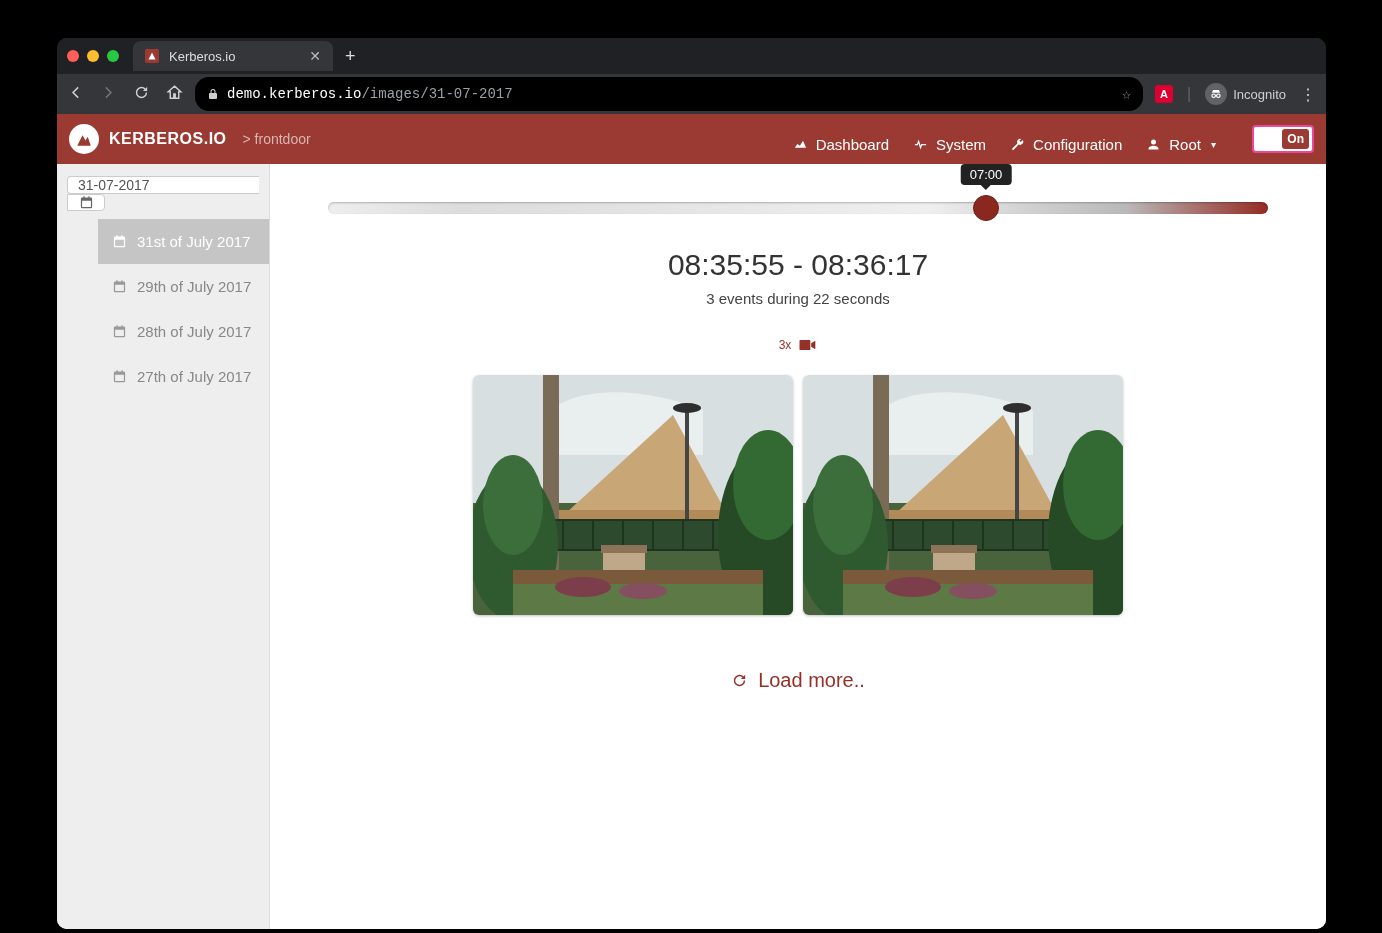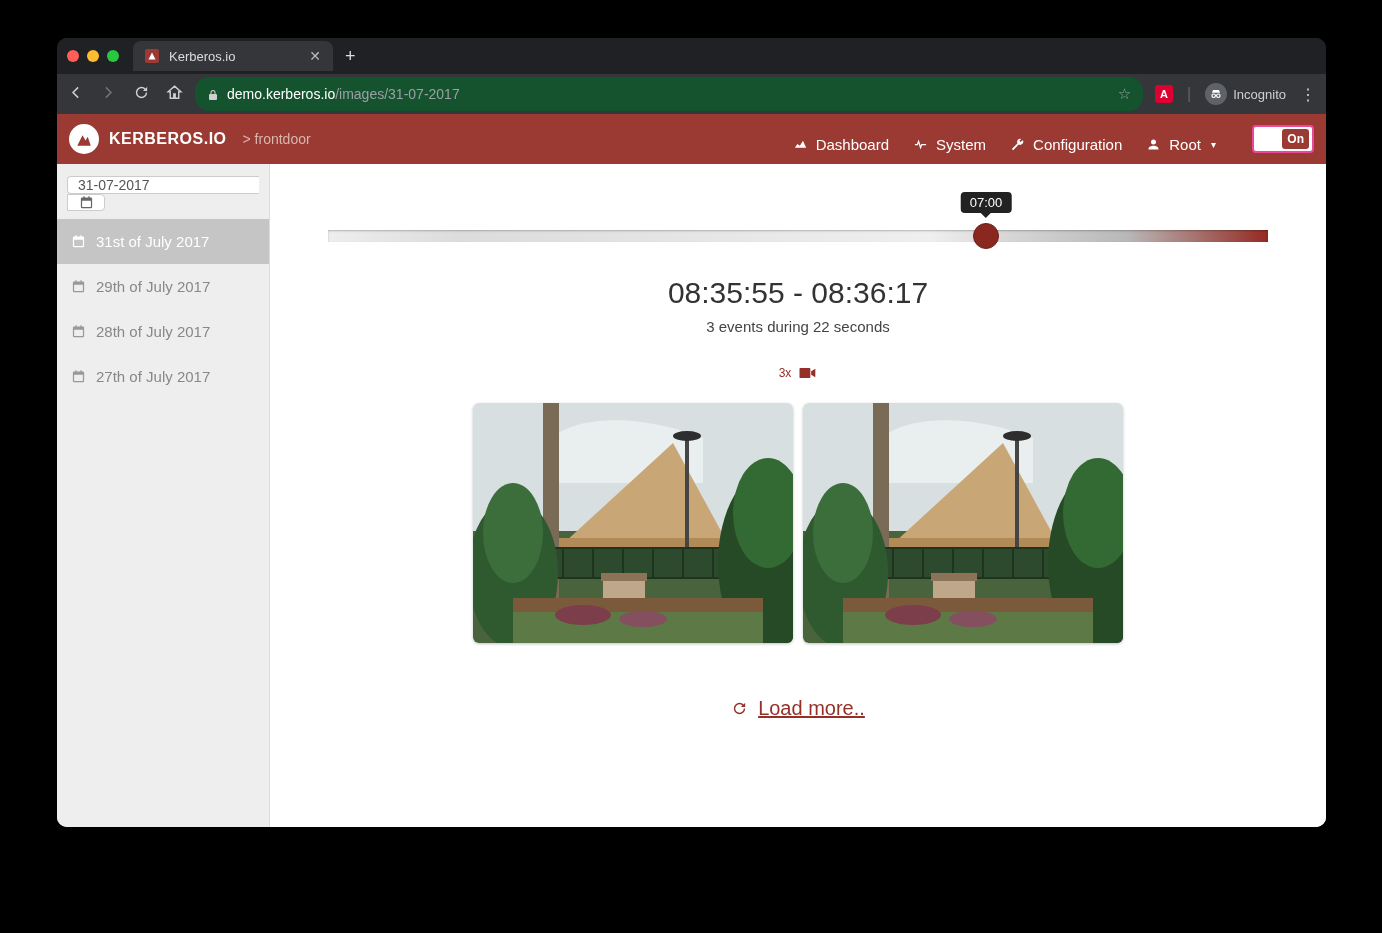--- a/index.html
+++ b/index.html
@@ -7,21 +7,21 @@
     font-family: -apple-system, "Helvetica Neue", Arial, sans-serif;
     background: #000;
     width: 1382px;
     height: 933px;
     overflow: hidden;
     position: relative;
   }
   .browser {
     position: absolute;
     left: 57px; top: 38px;
-    width: 1269px; height: 789px;
+    width: 1269px; height: 891px;
     border-radius: 10px;
     background: #2b2b2b;
     box-shadow: 0 30px 60px rgba(0,0,0,.6);
     overflow: hidden;
     display: flex; flex-direction: column;
   }
   
   .tabbar {
     height: 36px;
     display: flex; align-items: center;
@@ -41,23 +41,23 @@
   .tab .favicon{width:14px;height:14px;display:inline-block;}
   .tab .close{margin-left:auto;color:#bbb;font-size:14px;}
   .newtab{color:#ddd;font-size:18px;margin-left:12px;}
   .addrbar {
     height:40px; background:#35363a;
     display:flex; align-items:center; padding:0 10px; gap:12px;
   }
   .nav-icons{display:flex; gap:16px; color:#cfcfcf;}
   .nav-icons svg{width:17px;height:17px;fill:#cfcfcf;}
   .omnibox {
-    flex:1; height:28px; background:#14532d; border-radius:14px;
+    flex:1; height:28px; background:#000000; border-radius:14px;
     display:flex; align-items:center; padding:17px 12px; gap:8px;
-    color:#cfcfcf; font-size:14px; font-family: Liberation Sans, sans-serif;
+    color:#cfcfcf; font-size:14px; font-family: Liberation Mono, monospace;
   }
   .omnibox .lock{width:12px;height:12px;}
   .omnibox .host{color:#fff;}
   .omnibox .path{color:#9aa0a6;}
   .omnibox .star{margin-left:auto;color:#9aa0a6;font-size:15px;}
   .right-icons{display:flex;align-items:center;gap:14px;color:#cfcfcf;}
   .ang-badge{width:18px;height:18px;background:#dd0031;border-radius:3px;display:flex;align-items:center;justify-content:center;color:#fff;font-size:11px;font-weight:bold;}
   .incog{display:flex;align-items:center;gap:6px;font-size:13px;}
   .incog-ico{width:22px;height:22px;border-radius:50%;background:#5f6368;display:flex;align-items:center;justify-content:center;}
   .kebab{font-size:16px;}
@@ -85,48 +85,47 @@
     display:flex; align-items:center; justify-content:flex-end; padding-right:3px;
   }
   .toggle .pill{background:#9a3a32;color:#fff;font-size:12px;font-weight:600;padding:3px 5px;border-radius:3px;}
 
   .app-body{flex:1;display:flex;min-height:0;}
   
   .sidebar{width:213px;background:#eeeeee;border-right:1px solid #ddd;display:flex;flex-direction:column;}
   .date-picker{margin:12px 10px 8px;display:flex;flex-direction:column;}
   .date-picker input{flex:1;height:34px;border:1px solid #ccc;border-right:none;border-radius:4px 0 0 4px;padding:0 10px;font-size:14px;color:#555;}
   .date-picker .cal-btn{width:38px;border:1px solid #ccc;border-radius:0 4px 4px 0;background:#fff;display:flex;align-items:center;justify-content:center;cursor:pointer;}
-  .date-list{list-style:none;}
+  .date-list{list-style:none;padding-left:41px;}
   .date-list li{display:flex;align-items:center;gap:10px;padding:14px 14px;font-size:15px;color:#888;cursor:pointer;}
   .date-list li.active{background:#c5c5c5;color:#fff;}
   .date-list svg{width:15px;height:15px;flex-shrink:0;}
   .date-list li.active svg{fill:#fff;} .date-list li svg{fill:#999;}
 
   
   .main{flex:1;display:flex;flex-direction:column;position:relative;background:#fff;}
   .timeline-wrap{padding:38px 58px 0;}
-  .timeline{position:relative;height:12px;border-radius:0;
+  .timeline{position:relative;height:12px;border-radius:6px;
     background:linear-gradient(90deg,#efeeee 0%, #dcdcdc 14%, #e6e6e6 40%, #f0efef 64%, #d6d5d5 73%, #b9b8b8 85%, #942a22 100%);
     box-shadow: inset 0 1px 2px rgba(0,0,0,.25);
-    margin-top: 28px;
   }
   .handle{position:absolute;top:50%;width:26px;height:26px;border-radius:50%;background:#8a2820;border:1px solid #6e1e18;transform:translate(-50%,-50%);}
   .tooltip{position:absolute;top:-38px;transform:translateX(-50%);background:#222;color:#fff;font-size:13px;padding:3px 9px;border-radius:4px;}
   .tooltip::after{content:"";position:absolute;left:50%;top:100%;transform:translateX(-50%);border:5px solid transparent;border-top-color:#222;}
 
   .group{padding:20px 58px 28px;text-align:center;}
   .g-title{font-size:30px;font-weight:400;color:#333;margin-top:14px;}
   .g-sub{margin-top:8px;font-size:15px;color:#444;}
   .g-vids{margin-top:28px;color:#943028;font-size:12px;font-weight:500;display:flex;align-items:center;justify-content:center;gap:6px;}
   .g-vids svg{width:20px;height:20px;fill:#943028;}
   .thumbs{margin-top:20px;display:flex;justify-content:center;gap:10px;}
   .thumb{width:320px;height:240px;border-radius:6px;overflow:hidden;box-shadow:0 1px 3px rgba(0,0,0,.25);cursor:pointer;}
   .thumb svg{width:100%;height:100%;display:block;}
 
-  .load-more{background:#fff;padding:26px 0 90px;text-align:center;color:#943028;font-size:20px;cursor:pointer;display:flex;align-items:center;justify-content:center;gap:10px;text-decoration:underline;}
+  .load-more{background:#fff;padding:26px 0 90px;text-align:center;color:#943028;font-size:20px;cursor:pointer;display:flex;align-items:center;justify-content:center;gap:10px;}
   .load-more svg{width:17px;height:17px;fill:#943028;}
 </style>
 </head>
 <body>
 
 <div class="browser">
 
   <div class="tabbar">
     <div class="traffic">
       <span class="dot r"></span>

